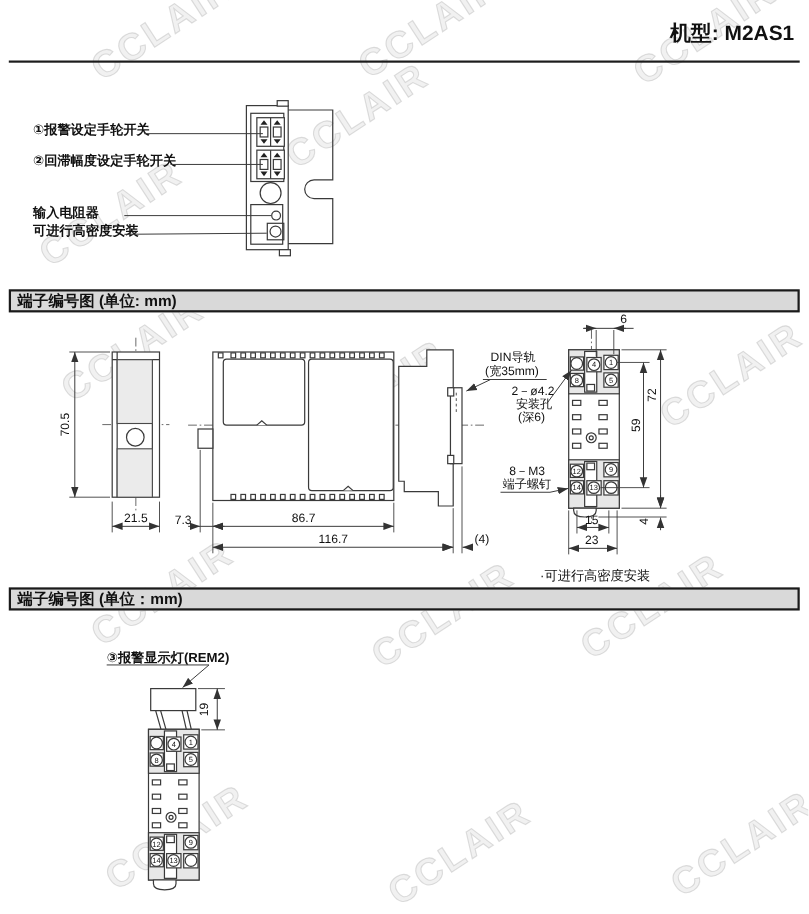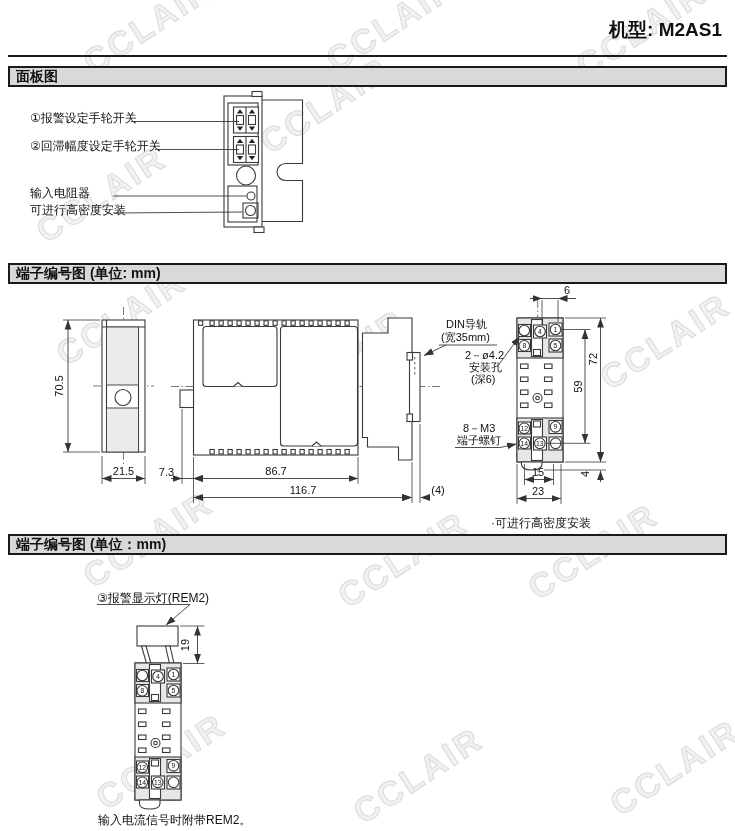--- a/index.html
+++ b/index.html
@@ -6,21 +6,21 @@
   .page{position:relative;width:735px;height:831px;background:#fff;overflow:hidden;
         font-family:"Liberation Sans","DejaVu Sans",sans-serif;color:#111;}
   .wm{position:absolute;font-weight:bold;font-size:34px;letter-spacing:3px;
       color:rgba(190,190,190,0.22);-webkit-text-stroke:1px rgba(170,170,170,0.38);
       transform:rotate(-33deg);white-space:nowrap;pointer-events:none;}
   .model{position:absolute;top:17px;right:13px;font-size:19px;font-weight:bold;}
   .toprule{position:absolute;left:8px;top:55px;width:719px;height:2px;background:#1c1c1c;}
   .secbar{position:absolute;left:8px;width:719px;height:21px;background:#d9d9d9;
           border:2px solid #1a1a1a;box-sizing:border-box;line-height:17px;
           font-size:14px;font-weight:bold;padding-left:6px;}
-  .callout{position:absolute;font-size:12px;white-space:nowrap;}
+  .callout{position:absolute;font-size:12px;white-space:nowrap;font-weight:bold;}
   .note{position:absolute;font-size:12px;white-space:nowrap;}
   svg{position:absolute;overflow:visible;}
   svg .ln{stroke:#3a3a3a;stroke-width:1.1;fill:none;}
   svg .fw{stroke:#3a3a3a;stroke-width:1.1;fill:#ffffff;}
   svg .gry{stroke:#3a3a3a;stroke-width:1.1;fill:#e7e7e7;}
   svg .rec{stroke:#4a4a4a;stroke-width:1;fill:#ebebeb;}
   svg .dim{stroke:#3a3a3a;stroke-width:0.9;fill:none;}
   svg .ext{stroke:#3a3a3a;stroke-width:0.8;fill:none;}
   svg .cl{stroke:#555;stroke-width:0.8;fill:none;stroke-dasharray:8 2.5 1.5 2.5;}
   svg text{font-family:"Liberation Sans","DejaVu Sans",sans-serif;fill:#111;}
@@ -45,21 +45,20 @@
   <span class="wm" style="left:75px;top:520px">CCLAIR</span>
   <span class="wm" style="left:330px;top:540px">CCLAIR</span>
   <span class="wm" style="left:520px;top:532px">CCLAIR</span>
   <span class="wm" style="left:88px;top:742px">CCLAIR</span>
   <span class="wm" style="left:345px;top:756px">CCLAIR</span>
   <span class="wm" style="left:602px;top:748px">CCLAIR</span>
 
   <div class="model">机型: M2AS1</div>
   <div class="toprule"></div>
 
-  <div class="secbar" style="top:66px">面板图</div>
   <div class="callout" style="left:30px;top:110px">①报警设定手轮开关</div>
   <div class="callout" style="left:30px;top:138px">②回滞幅度设定手轮开关</div>
   <div class="callout" style="left:30px;top:185px">输入电阻器</div>
   <div class="callout" style="left:30px;top:202px">可进行高密度安装</div>
 
   <svg style="left:0;top:88px" width="735" height="160" viewBox="0 88 735 160">
     <g>
       <rect class="fw" x="224" y="96" width="38" height="131"></rect>
       <rect class="fw" x="252" y="91.5" width="10" height="5"></rect>
       <rect class="fw" x="254" y="227" width="10" height="5.5"></rect>
@@ -367,15 +366,14 @@
         <text class="tn" x="173.5" y="768.3">9</text>
       <circle class="fw" cx="142.3" cy="782.3" r="5.3"></circle>
         <text class="tn" x="142.3" y="784.8">14</text>
       <circle class="fw" cx="157.8" cy="782.3" r="5.3"></circle>
         <text class="tn" x="157.8" y="784.8">13</text>
       <circle class="fw" cx="173.6" cy="782.3" r="5.3"></circle>
       <path class="fw" d="M139.5,800 H160 V803.5 Q160,809 149.7,809 Q139.5,809 139.5,803.5 Z"></path>
     </g>
   </svg>
 
-  <div class="callout" style="left:98px;top:812px">输入电流信号时附带REM2。</div>
 
 </div>
 
 </body></html>

